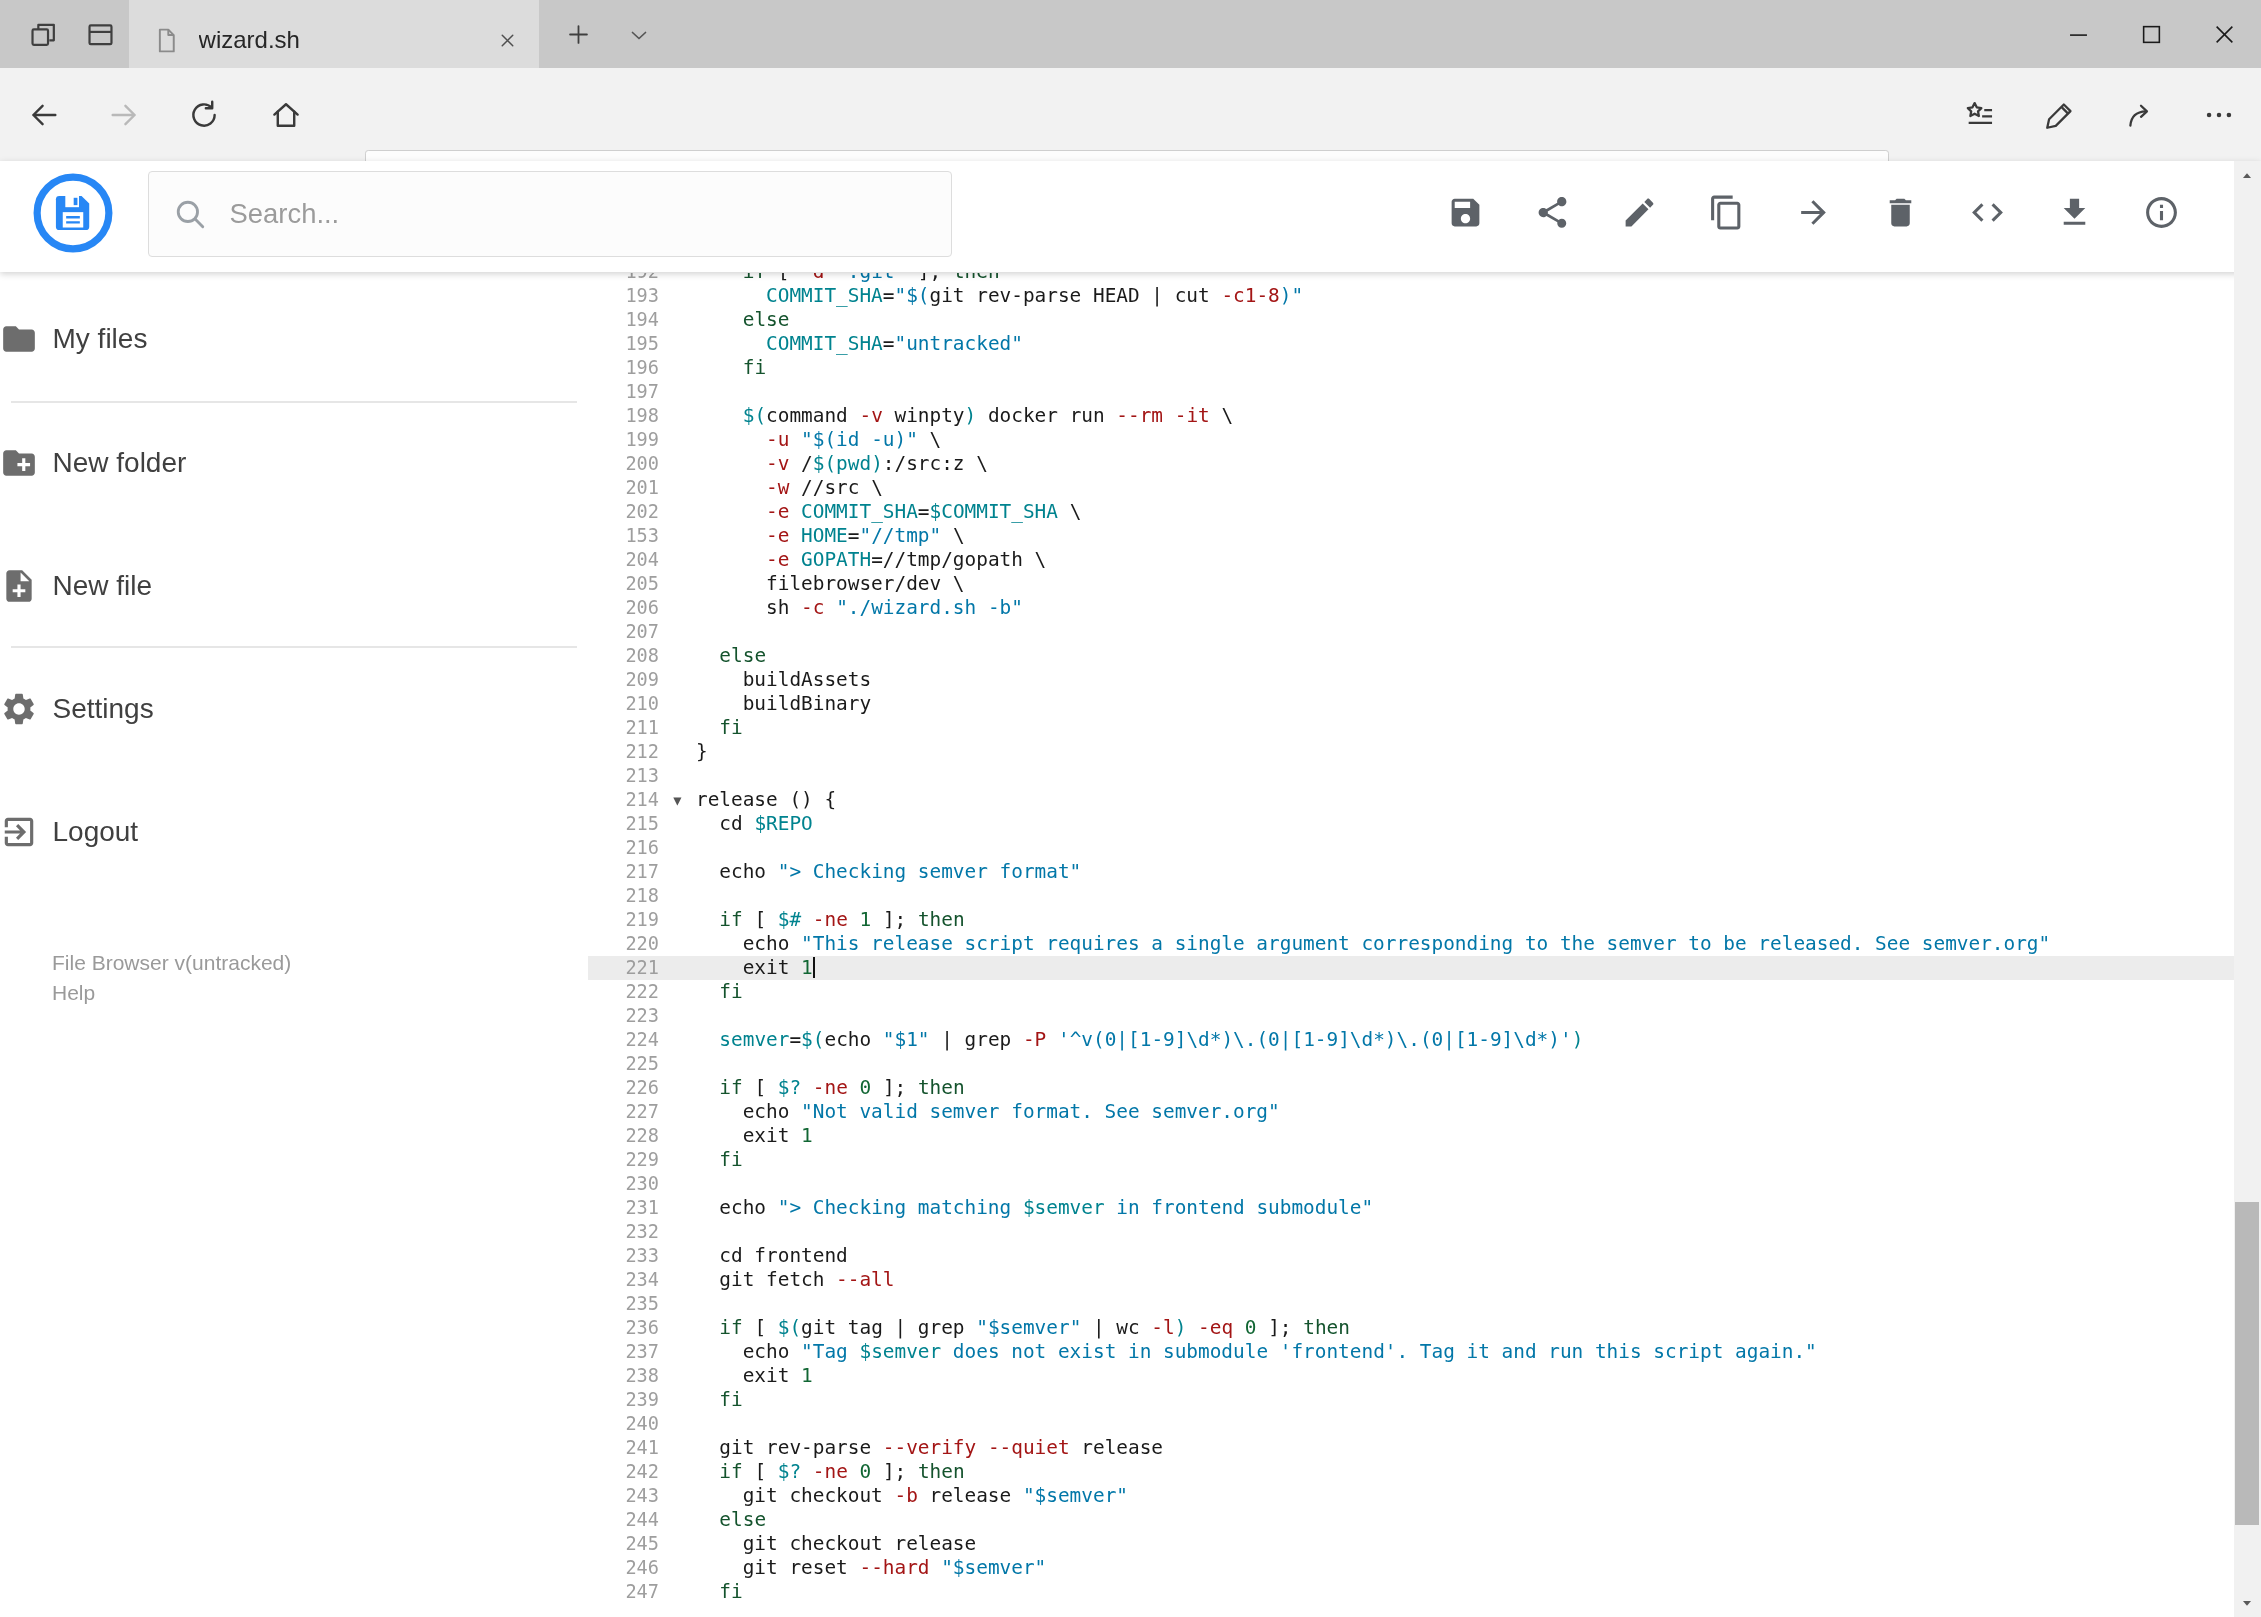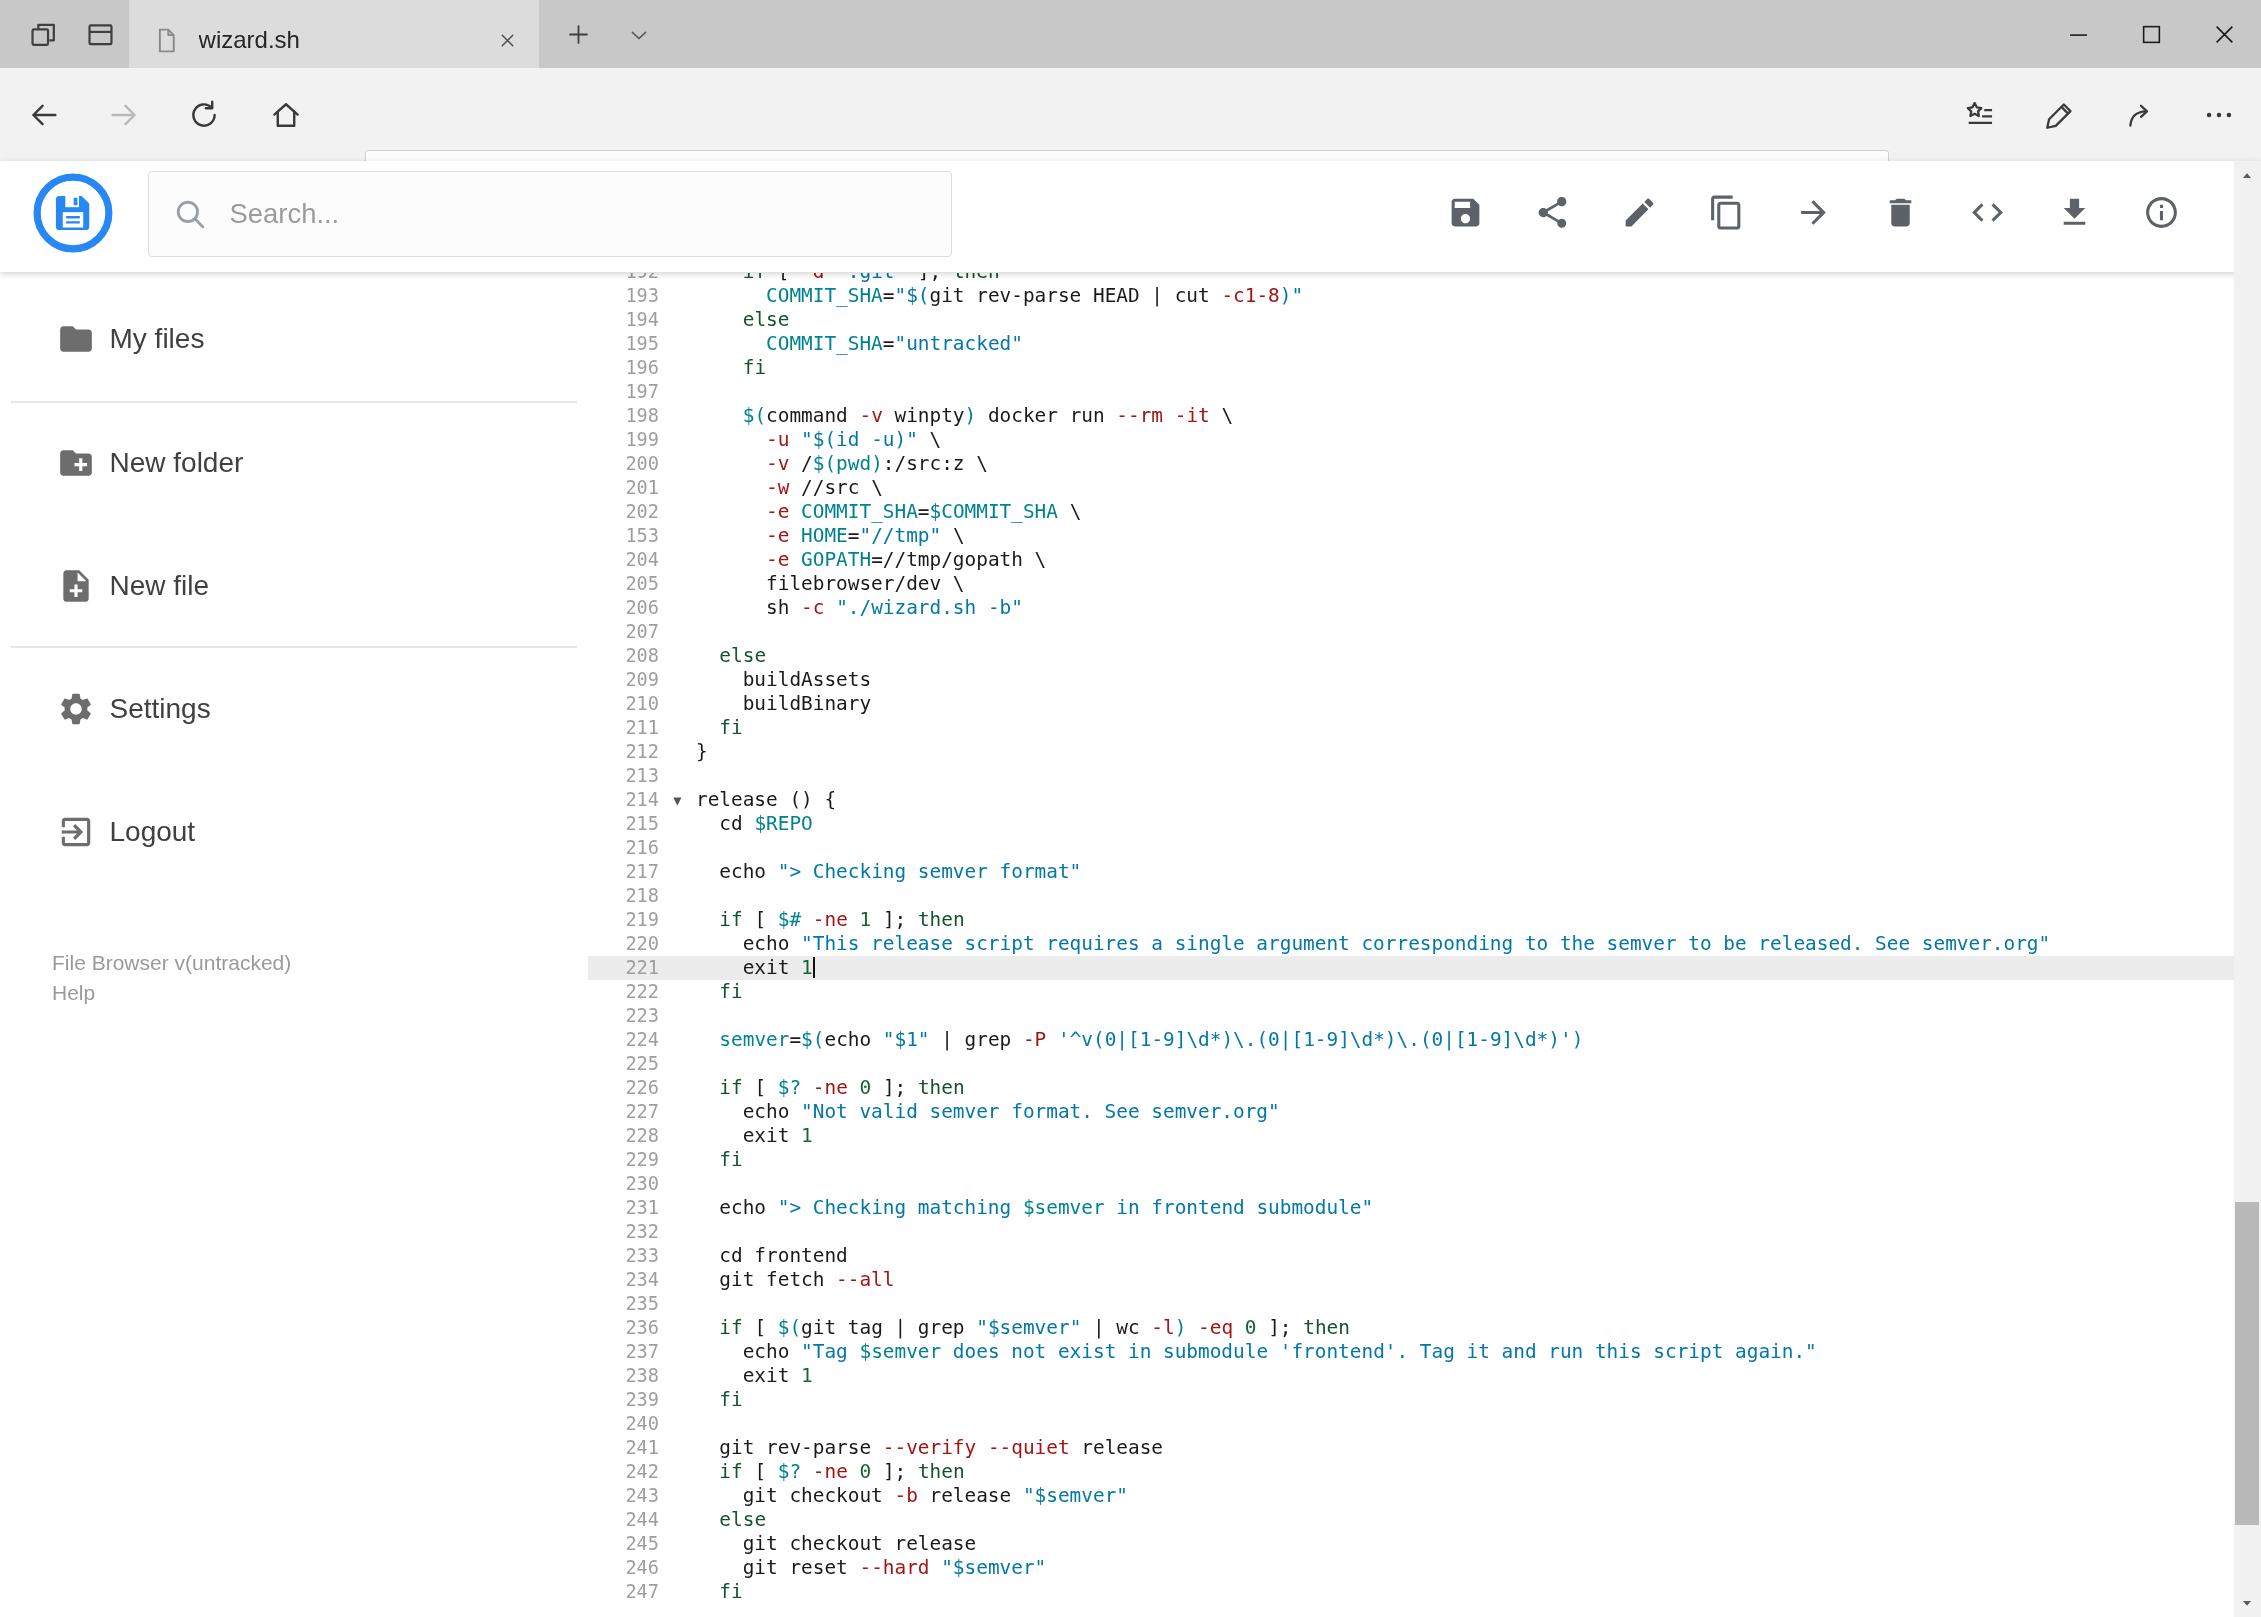--- a/index.html
+++ b/index.html
@@ -57,21 +57,21 @@
   .searchbox{position:absolute;left:148px;top:9.7px;width:804px;height:86px;background:#fcfcfc;border:1.6px solid #ddd;border-radius:4px;display:flex;align-items:center;padding:0 24px}
   .searchbox .mag{width:34px;height:34px;color:#9aa0a6;flex:0 0 auto}
   .searchbox input{flex:1;margin-left:22.6px;font-size:27.4px;color:#4c1d95;border:0;background:transparent;outline:none;font-family:"Liberation Sans",sans-serif}
   .searchbox input::placeholder{color:#9b9b9b}
   .actions{position:absolute;left:1447px;top:33px;display:flex;align-items:center;gap:50px}
   .hact{width:37px;height:37px;color:#5d6268}
   .hact svg{width:37px;height:37px}
 
   
   .sidebar{position:absolute;left:0;top:273px;bottom:0;width:588px;background:#fff}
-  .sb-item{position:absolute;left:0;width:100%;height:69px;display:flex;align-items:center;padding-left:57px}
+  .sb-item{position:absolute;left:0;width:100%;height:69px;display:flex;align-items:center;}
   .sb-item svg{width:38px;height:38px;color:#6d6d6d;flex:0 0 auto}
   .sb-label{margin-left:14.5px;font-size:28px;color:#404040}
   .sb-div{position:absolute;left:11.3px;right:11.3px;height:1.6px;background:#e6e6e6}
   #sbd1{top:128px}#sbd2{top:373px}
   .sb-footer{position:absolute;left:52px;top:675px;font-size:21px;color:#9a9a9a;line-height:30px}
 
   
   .editor{position:absolute;left:588px;top:273px;right:27.4px;bottom:0;overflow:hidden;background:#fff}
   .cm{position:absolute;left:0;right:0;top:-13px;font-family:"DejaVu Sans Mono",monospace;font-size:19.4px;color:#1a1a1a}
   .row{position:relative;height:24px;line-height:24px;white-space:pre}

